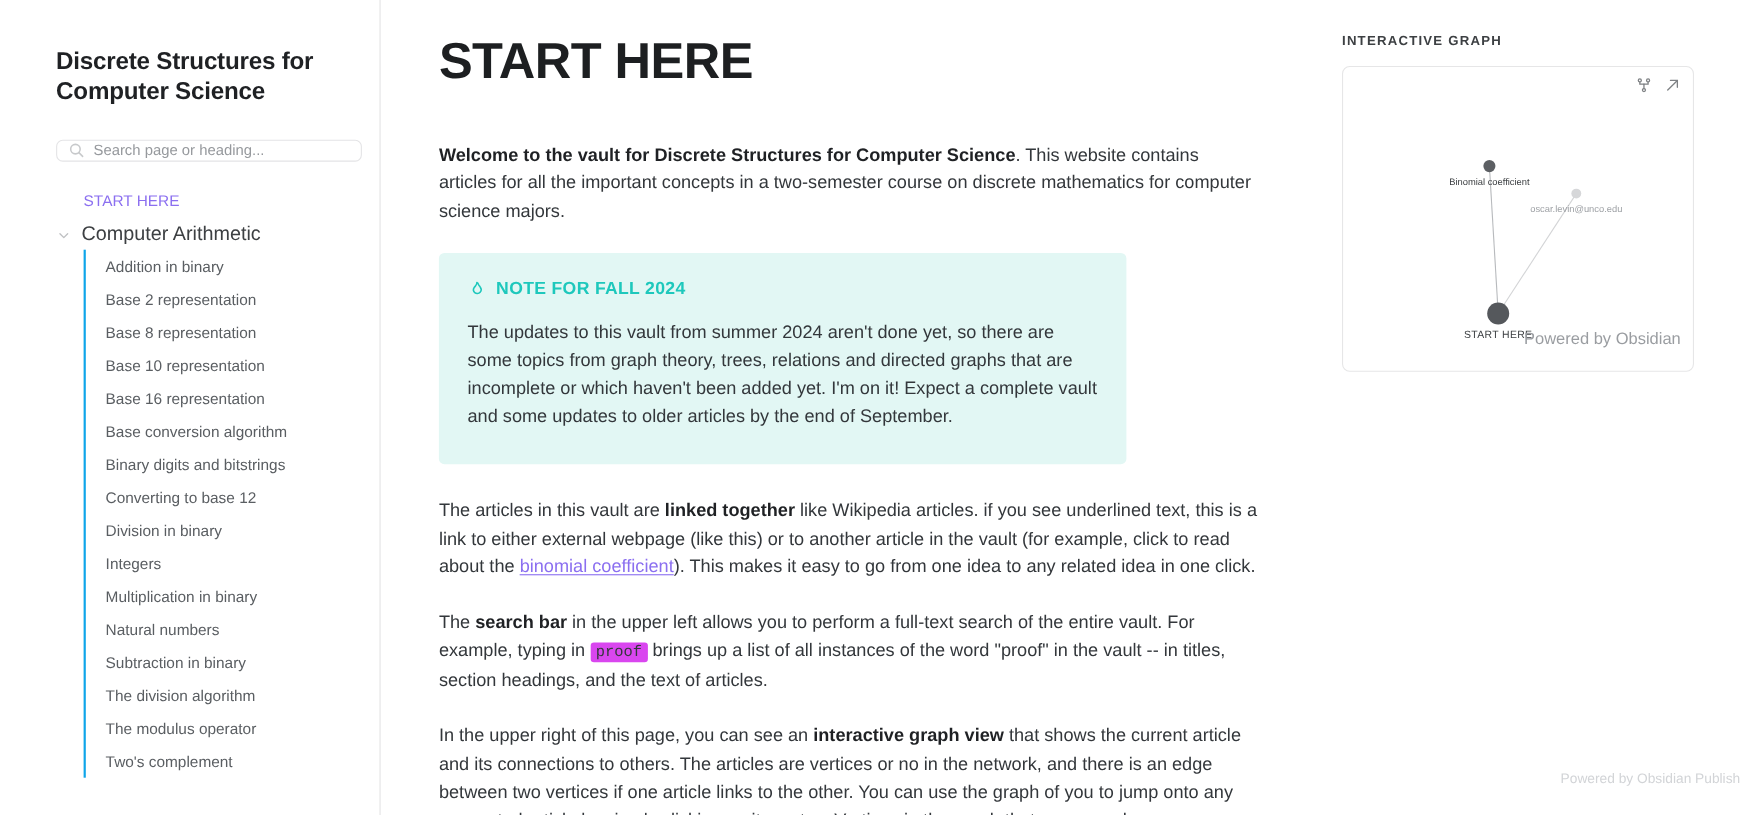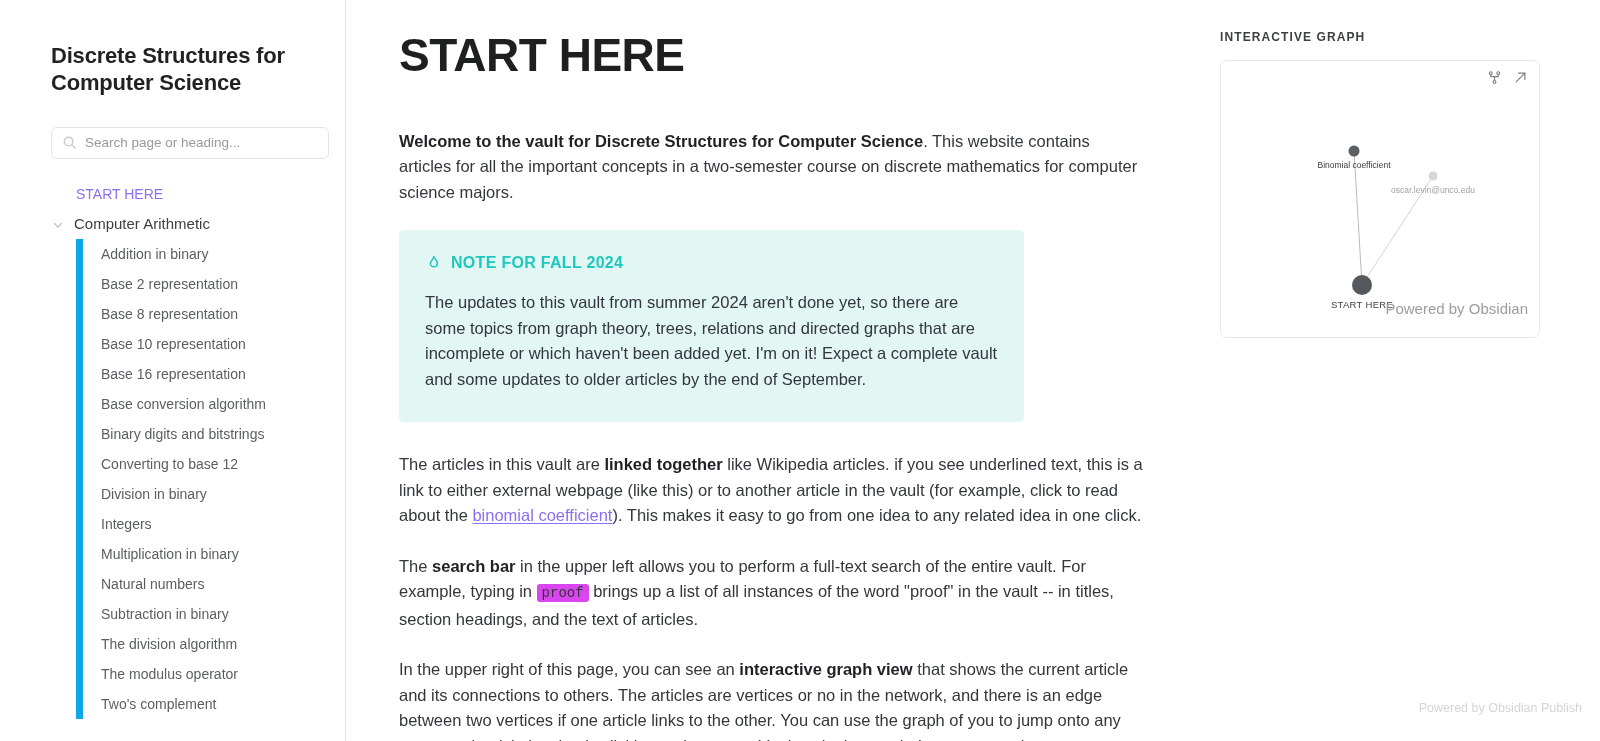--- a/index.html
+++ b/index.html
@@ -34,21 +34,21 @@
     font-size: 22px;
     font-weight: bold;
     line-height: 1.22;
     color: #1f2124;
     letter-spacing: -0.2px;
     padding: 43px 40px 0 51px;
   }
   .search-wrap {
     margin: 30px 0 0 51px;
     width: 278px;
-    height: 32px;
+    height: 20px;
     border: 1px solid #e4e4e6;
     border-radius: 6px;
     display: flex;
     align-items: center;
     padding: 0 10px;
     background: #fff;
   }
   .search-icon { width: 15px; height: 15px; flex: 0 0 15px; margin-right: 8px; opacity: .55; }
   .search-input {
     border: none;
@@ -65,31 +65,31 @@
   .nav-top {
     padding: 5px 0 5px 76px;
     font-size: 14px;
     color: #8b6ff0;
     line-height: 20px;
   }
   .nav-group {
     display: flex;
     align-items: center;
     padding: 5px 0 5px 51px;
-    font-size: 15px;
+    font-size: 18px;
     color: #3d4043;
     line-height: 20px;
   }
   .chev {
     width: 14px; height: 14px; flex: 0 0 14px;
     margin-right: 9px; opacity: .55;
   }
   .nav-children {
     margin-left: 76px;
-    border-left: 7px solid #0ea5e9;
+    border-left: 2px solid #0ea5e9;
     padding-left: 0;
   }
   .nav-child {
     font-size: 14px;
     color: #5a5e62;
     line-height: 20px;
     padding: 5px 0 5px 18px;
   }
 
   

